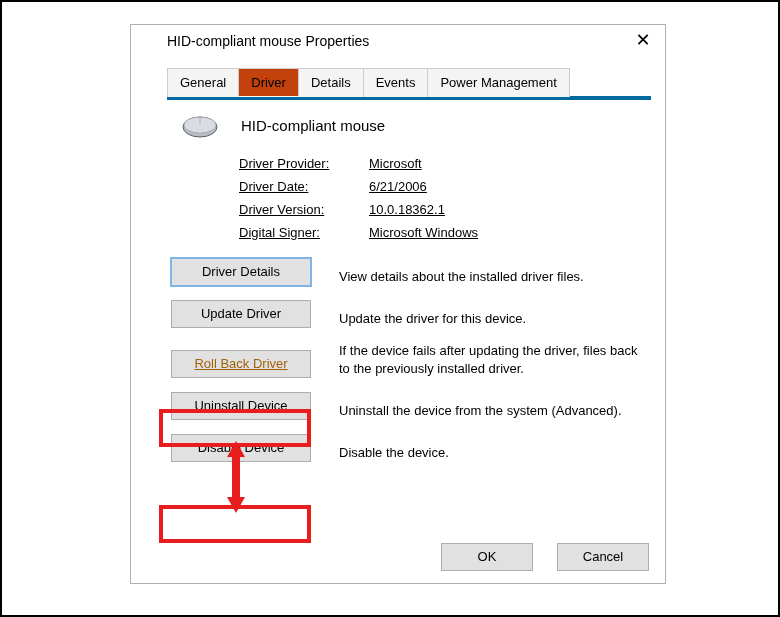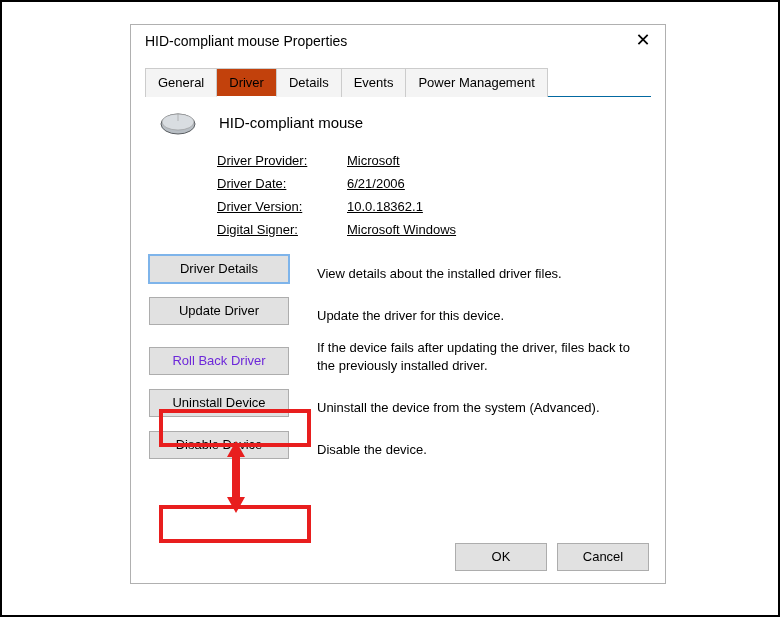--- a/index.html
+++ b/index.html
@@ -19,20 +19,21 @@
     background: #fff;
   }
   .dialog {
     position: absolute;
     left: 128px;
     top: 22px;
     width: 536px;
     height: 560px;
     border: 1px solid #b0b0b0;
     background: #fff;
+    padding-left: 22px;
   }
   .titlebar {
     display: flex;
     align-items: center;
     justify-content: space-between;
     padding: 8px 14px 6px 14px;
   }
   .titlebar .title {
     font-size: 14px;
   }
@@ -44,21 +45,21 @@
     font-size: 18px;
     font-weight: 300;
     cursor: default;
     font-family: Arial, sans-serif;
   }
   .tabs-area {
     padding: 12px 14px 0 14px;
   }
   .tabrow {
     display: flex;
-    border-bottom: 1px solid #0369a1;
+    border-bottom: 4px solid #0369a1;
     gap: 0;
   }
   .tab {
     padding: 6px 12px;
     font-size: 13px;
     background: #f4f4f4;
     border: 1px solid #ccc;
     border-bottom: none;
     margin-right: -1px;
     position: relative;
@@ -119,21 +120,22 @@
     line-height: 26px;
     font-size: 13px;
     position: relative;
     z-index: 1;
   }
   .action-btn.focused {
     outline: 2px solid #7eb4ea;
     outline-offset: -1px;
   }
   .action-btn.disabled {
-    color: #6d28d9;
+    color: #a16207;
+    text-decoration: underline;
   }
   .action-desc {
     flex: 1;
     font-size: 13px;
     line-height: 1.4;
   }
   .highlight {
     position: absolute;
     border: 4px solid #e81e1e;
     pointer-events: none;
@@ -142,21 +144,21 @@
   .arrow-annot {
     position: absolute;
     z-index: 10;
     pointer-events: none;
   }
   .footer {
     position: absolute;
     bottom: 12px;
     right: 16px;
     display: flex;
-    gap: 10px;
+    gap: 24px;
     z-index: 20;
     margin-top: 34px;
   }
   .footer .btn {
     width: 92px;
     height: 28px;
     background: #e1e1e1;
     border: 1px solid #adadad;
     text-align: center;
     line-height: 26px;

